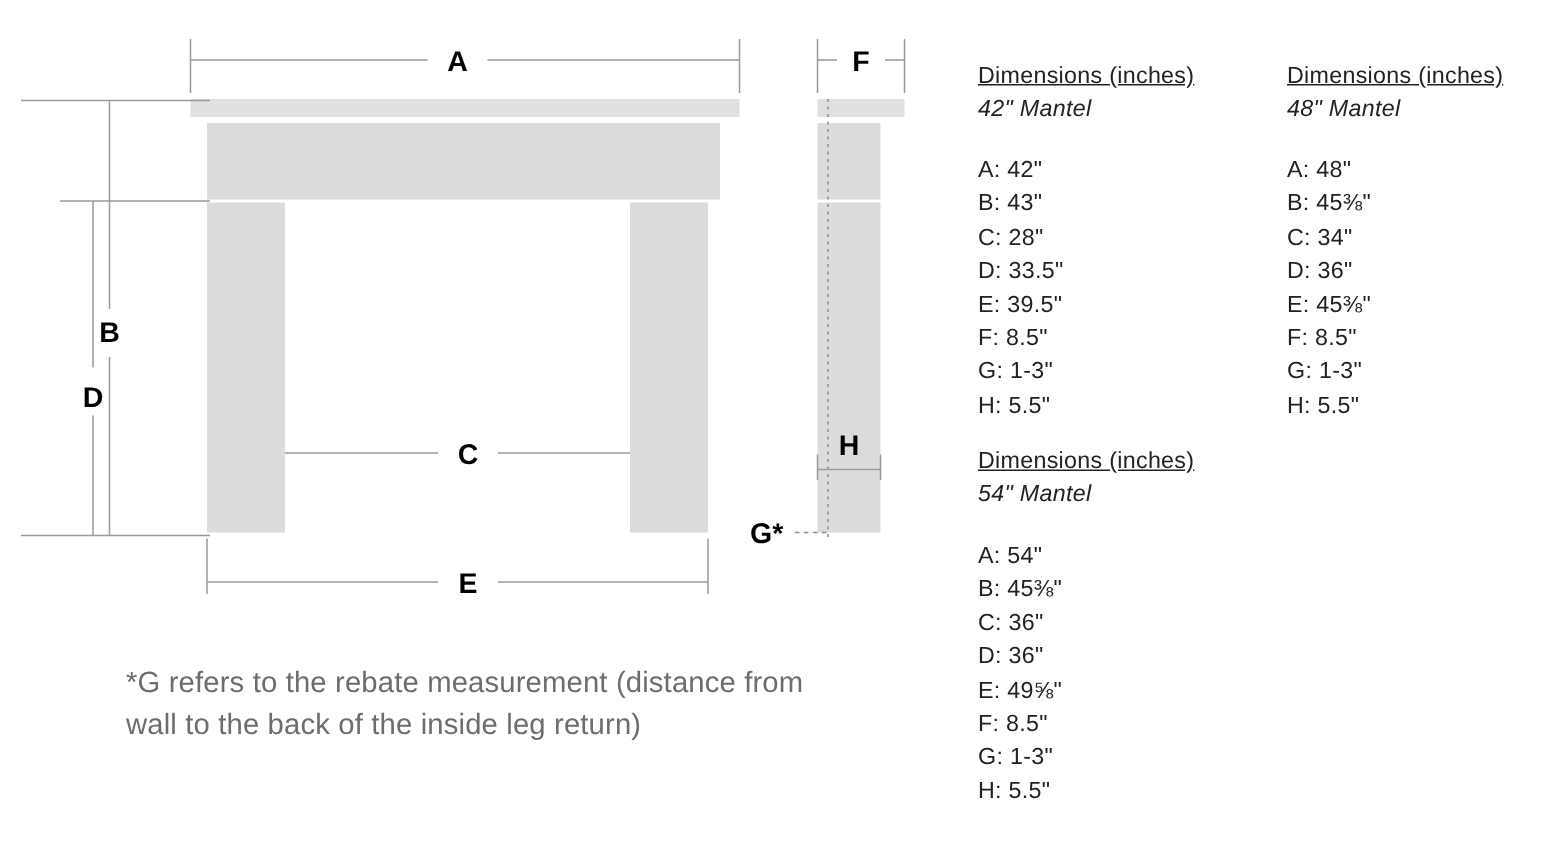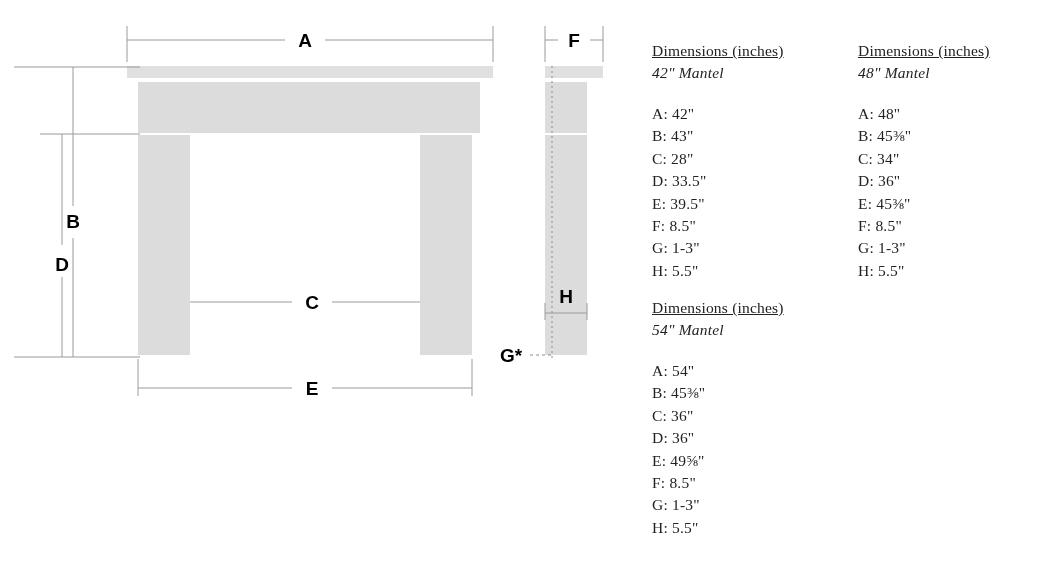--- a/index.html
+++ b/index.html
@@ -47,21 +47,21 @@
     font-size: 19.5px;
     line-height: 28px;
     color: #6d6d6d;
     font-family: "Liberation Sans", sans-serif;
     letter-spacing: 0.1px;
   }
 
   
   .spec-block {
     position: absolute;
-    font-family: Liberation Serif, serif;
+    font-family: Liberation Sans, sans-serif;
   }
   .spec-42 { left: 652px; top: 42px; }
   .spec-48 { left: 858px; top: 42px; }
   .spec-54 { left: 652px; top: 299px; }
 
   .spec-heading {
     font-size: 15.5px;
     color: #222222;
     text-decoration: underline;
     white-space: nowrap;
@@ -163,20 +163,21 @@
       <line x1="545" y1="303" x2="545" y2="320"></line>
       <line x1="587" y1="303" x2="587" y2="320"></line>
       <line x1="545" y1="313" x2="587" y2="313"></line>
     </g>
     <text class="dim-letter" x="566" y="303" text-anchor="middle">H</text>
 
     <line x1="530" y1="355" x2="552" y2="355" stroke="#8c8c8c" stroke-width="1" stroke-dasharray="3,3"></line>
     <text class="dim-letter" x="500" y="362" text-anchor="start">G*</text>
   </svg>
 
+  <div class="footnote">*G refers to the rebate measurement (distance from wall to the back of the inside leg return)</div>
 
   <div class="spec-block spec-42">
     <div class="spec-heading">Dimensions  (inches)</div>
     <div class="spec-subheading">42" Mantel</div>
     <ul class="spec-list">
       <li>A: 42"</li>
       <li>B: 43"</li>
       <li>C: 28"</li>
       <li>D: 33.5"</li>
       <li>E: 39.5"</li>

